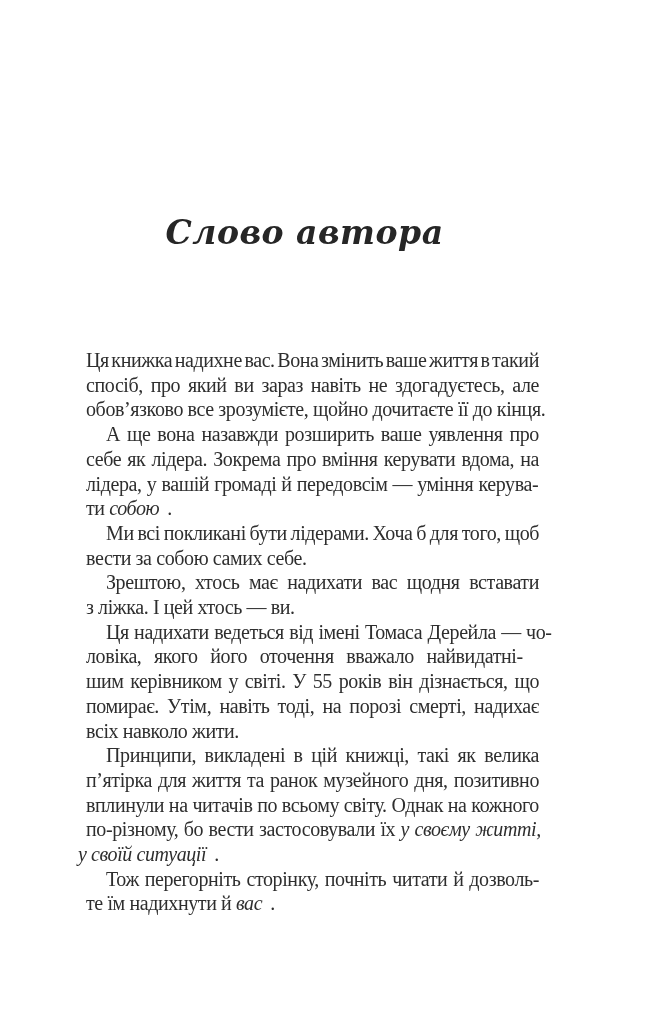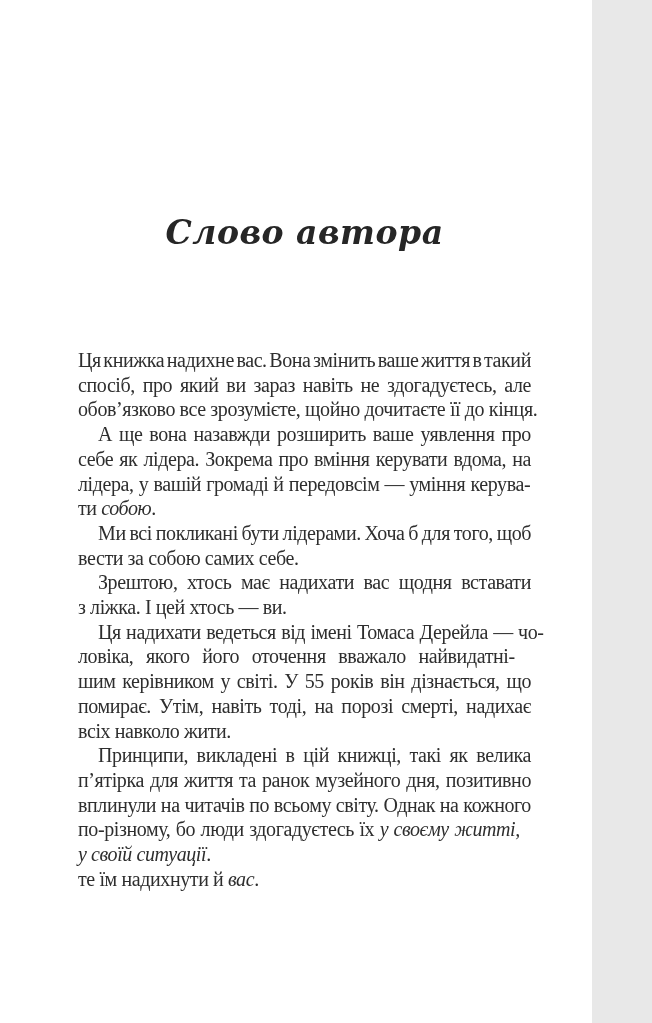--- a/index.html
+++ b/index.html
@@ -2,21 +2,21 @@
 <html lang="uk" style="--page-bg: #ffffff; --text-color: #2e2e2e; --title-color: #262626;"><head>
 <meta charset="utf-8">
 <style>
   html, body {
     margin: 0;
     padding: 0;
     background: #e8e8e8;
   }
   .page {
     position: relative;
-    width: 592px;
+    width: 652px;
     height: 1023px;
     margin: 0;
     background: var(--page-bg, #ffffff);
     overflow: hidden;
     font-family: "Liberation Serif", "DejaVu Serif", serif;
   }
   .chapter-title {
     position: absolute;
     left: 78px;
     top: 210px;
@@ -52,20 +52,21 @@
   .line.indent {
     padding-left: 20px;
   }
   .line em {
     font-style: italic;
     font-weight: inherit;
     margin-top: 39px;
   }
   .line span {
     font-style: normal;
+    margin-left: 8px;
   }
 </style>
 </head>
 <body>
 
 <div class="page">
   <div class="chapter-title">Слово автора</div>
   <div class="body-text" id="body-text">
       <p class="para">
         <span class="line" style="word-spacing: -2.11px;"><span>Ця книжка надихне вас. Вона змінить ваше життя в такий</span></span>
@@ -90,20 +91,21 @@
         <span class="line indent" style="word-spacing: 0.66px;"><span>Ця надихати ведеться від імені Томаса Дерейла — чо-</span></span>
         <span class="line" style="word-spacing: 8px;"><span>ловіка, якого його оточення вважало найвидатні-</span></span>
         <span class="line" style="word-spacing: 2.12px;"><span>шим керівником у світі. У 55 років він дізнається, що</span></span>
         <span class="line" style="word-spacing: 3.57px;"><span>помирає. Утім, навіть тоді, на порозі смерті, надихає</span></span>
         <span class="line last"><span>всіх навколо жити.</span></span>
       </p>
       <p class="para">
         <span class="line indent" style="word-spacing: 3.95px;"><span>Принципи, викладені в цій книжці, такі як велика</span></span>
         <span class="line" style="word-spacing: 1.38px;"><span>п’ятірка для життя та ранок музейного дня, позитивно</span></span>
         <span class="line" style="word-spacing: 0.13px;"><span>вплинули на читачів по всьому світу. Однак на кожного</span></span>
-        <span class="line" style="word-spacing: 0.81px;"><span>по-різному, бо люди здогадуєтесь їх </span><em>у своєму житті,</em></span>
+        <span class="line" style="word-spacing: 0.81px;"><span>по-різному, бо вести застосовували їх </span><em>у своєму житті,</em></span>
         <span class="line last"><em>у своїй ситуації</em><span>.</span></span>
       </p>
       <p class="para">
+        <span class="line indent" style="word-spacing: 1.26px;"><span>Тож перегорніть сторінку, почніть читати й дозволь-</span></span>
         <span class="line last"><span>те їм надихнути й </span><em>вас</em><span>.</span></span>
       </p>
     </div>
 </div>
 
 </body></html>

